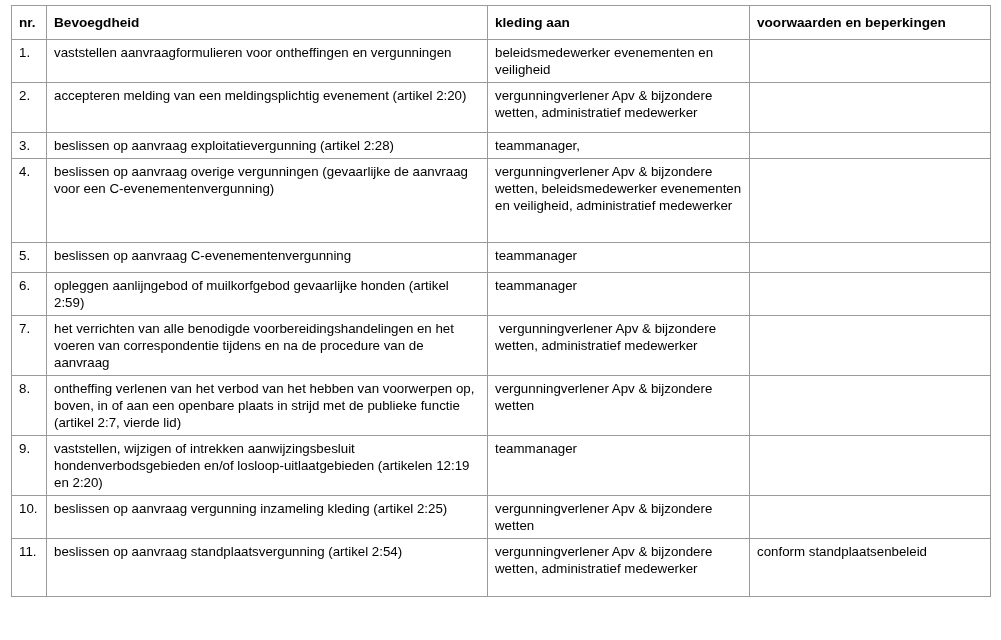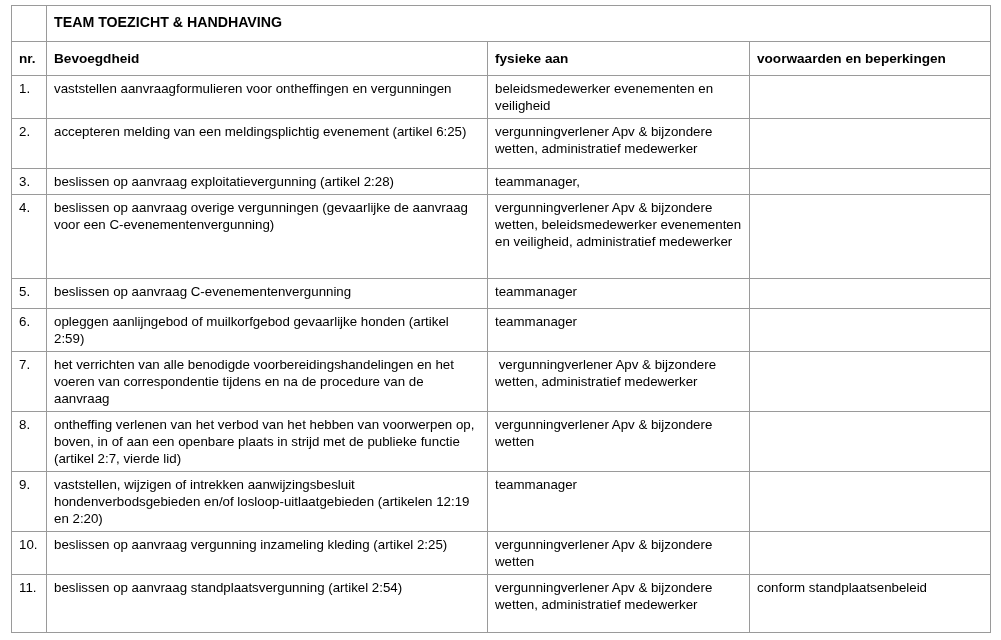--- a/index.html
+++ b/index.html
@@ -80,43 +80,39 @@
 
   <table class="mandate-table">
     <colgroup>
       <col class="c-nr">
         <col class="c-bev">
         <col class="c-verl">
         <col class="c-voor">
     </colgroup>
     <tbody>
 
-      <tr class="title-row">
-        <td class="nr" style="height:27px;"></td>
-        <td class="title-cell" colspan="3">TEAM TOEZICHT &amp; HANDHAVING</td>
-      </tr>
 
       <tr class="head-row">
         <td class="nr">nr.</td>
         <td>Bevoegdheid</td>
-        <td>fysieke aan</td>
+        <td>kleding aan</td>
         <td>voorwaarden en beperkingen</td>
       </tr>
 
 
       <tr style="height:33px;">
         <td class="nr">1.</td>
         <td>vaststellen aanvraagformulieren voor ontheffingen en vergunningen</td>
         <td>beleidsmedewerker evenementen en veiligheid</td>
         <td></td>
       </tr>
 
       <tr style="height:50px;">
         <td class="nr">2.</td>
-        <td>accepteren melding van een meldingsplichtig evenement (artikel 6:25)</td>
+        <td>accepteren melding van een meldingsplichtig evenement (artikel 2:20)</td>
         <td>vergunningverlener Apv &amp; bijzondere wetten, administratief medewerker</td>
         <td></td>
       </tr>
 
       <tr style="height:16px;">
         <td class="nr">3.</td>
         <td>beslissen op aanvraag exploitatievergunning (artikel 2:28)</td>
         <td>teammanager,</td>
         <td></td>
       </tr>

